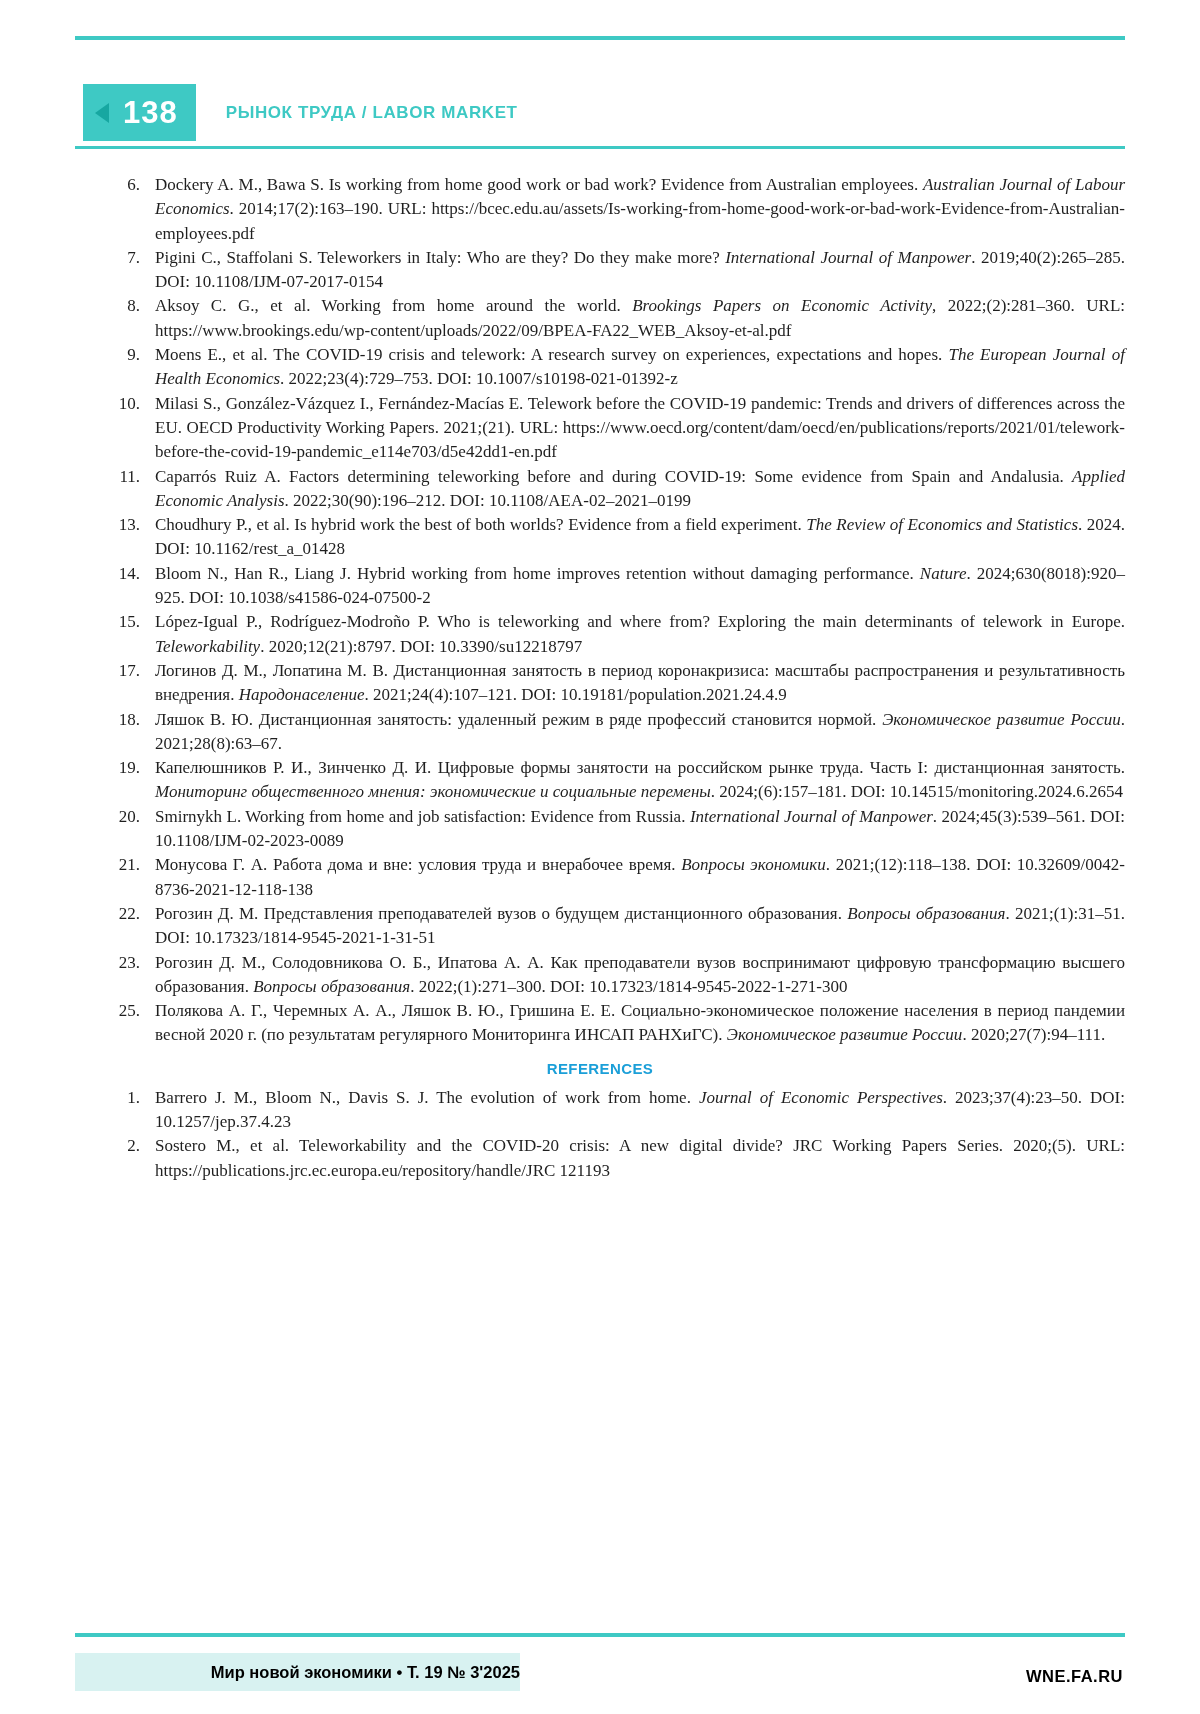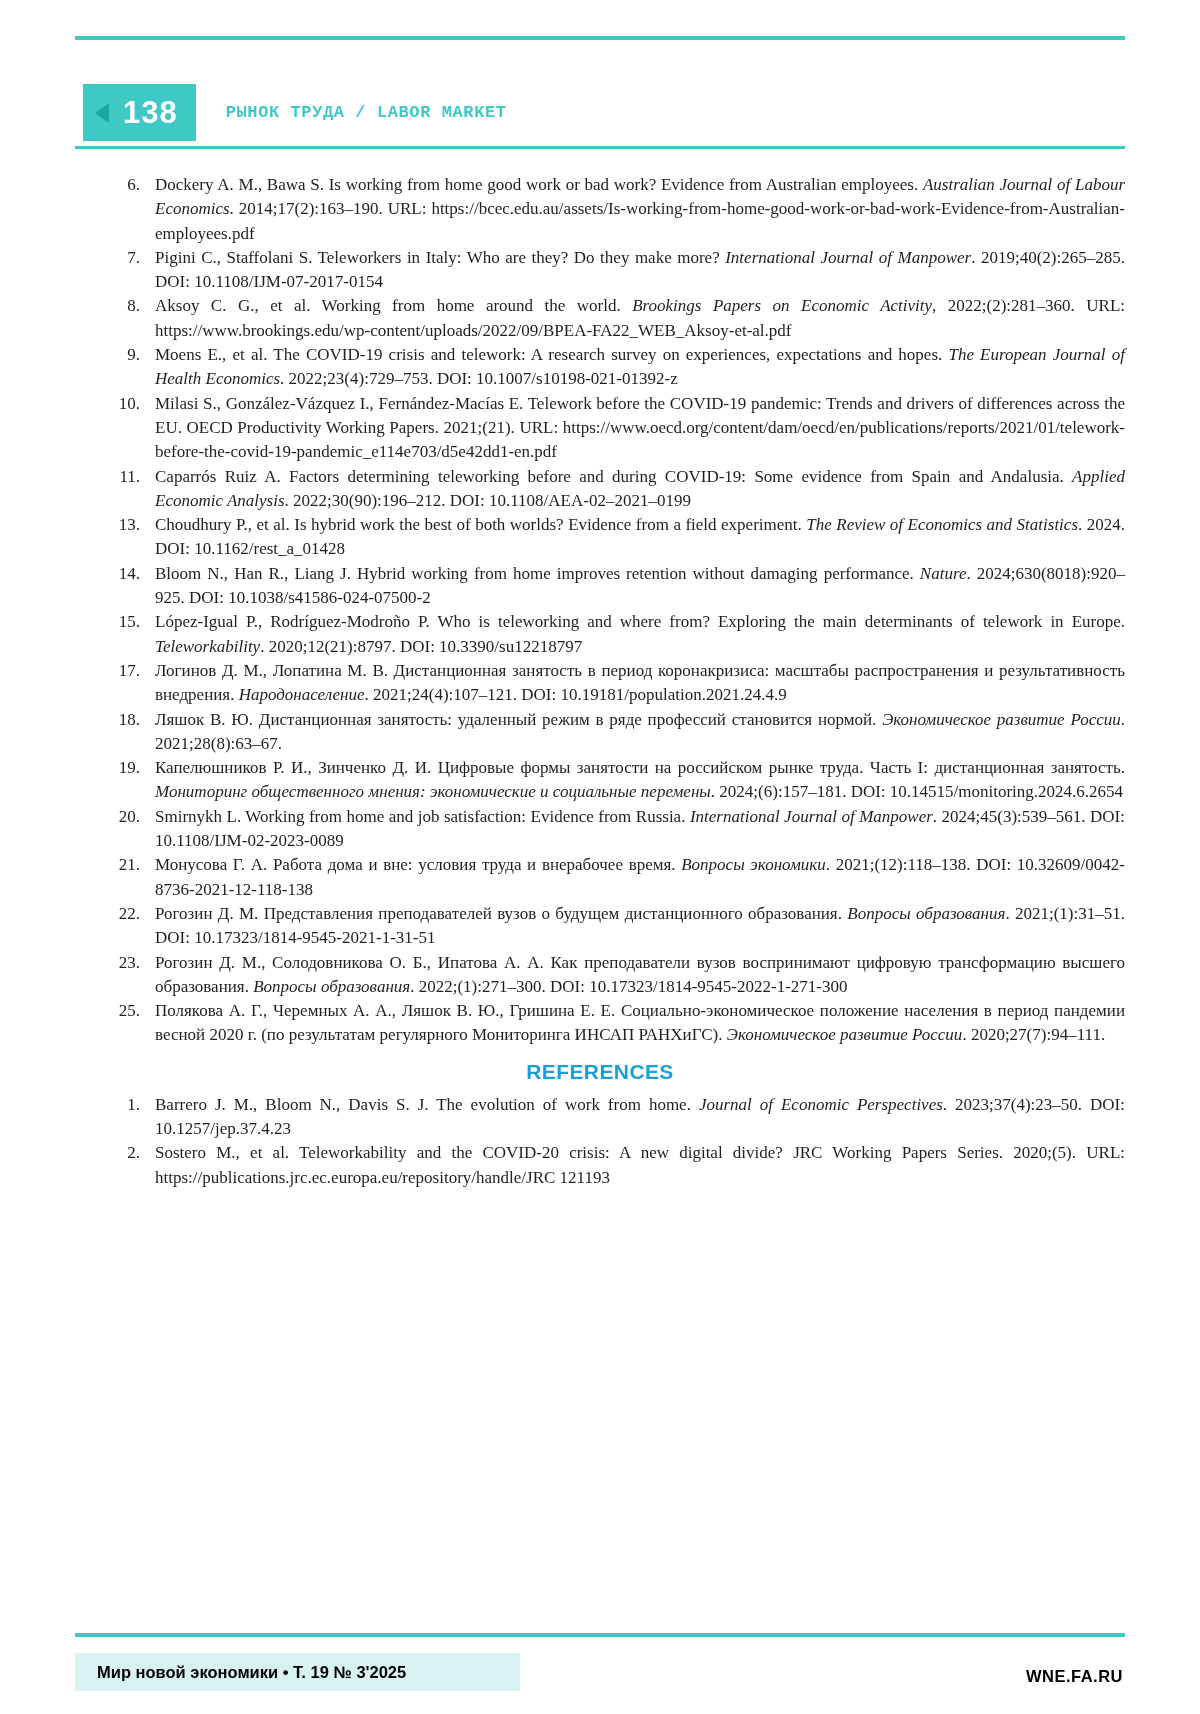--- a/index.html
+++ b/index.html
@@ -49,21 +49,21 @@
   }
   .badge-num {
     font-family: "Liberation Sans", sans-serif;
     font-weight: bold;
     font-size: 31px;
     color: #ffffff;
     letter-spacing: 1px;
   }
   .section-title {
     margin-left: 30px;
-    font-family: Liberation Mono, monospace;
+    font-family: Liberation Sans, sans-serif;
     font-weight: bold;
     font-size: 17px;
     letter-spacing: 0.6px;
     color: var(--accent);
   }
 
   .content {
     position: absolute;
     top: 173px; left: 75px; width: 1050px;
   }
@@ -82,21 +82,21 @@
     text-align: justify;
     overflow-wrap: break-word;
   }
   .it { font-style: italic; }
 
   .references-heading {
     margin: 12px 0 9px;
     text-align: center;
     font-family: "Liberation Sans", sans-serif;
     font-weight: bold;
-    font-size: 21px;
+    font-size: 15px;
     letter-spacing: 0.4px;
     color: var(--heading-blue);
   }
 
   .page-footer {
     position: absolute;
     top: 1653px; left: 75px; width: 1050px; height: 38px;
     display: flex;
     align-items: center;
     justify-content: space-between;
@@ -105,20 +105,21 @@
     font-size: 16.5px;
     color: #000000;
   }
   .footer-left {
     background: var(--footer-bg);
     height: 38px;
     line-height: 38px;
     width: 445px;
     padding-left: 22px;
     white-space: nowrap;
+    text-align: right;
   }
   .footer-right { letter-spacing: 0.5px; padding-right: 2px; margin-top: 8px; }
 </style>
 </head>
 <body>
 
 <div class="page">
 
   <div class="rule rule-top"></div>
 

